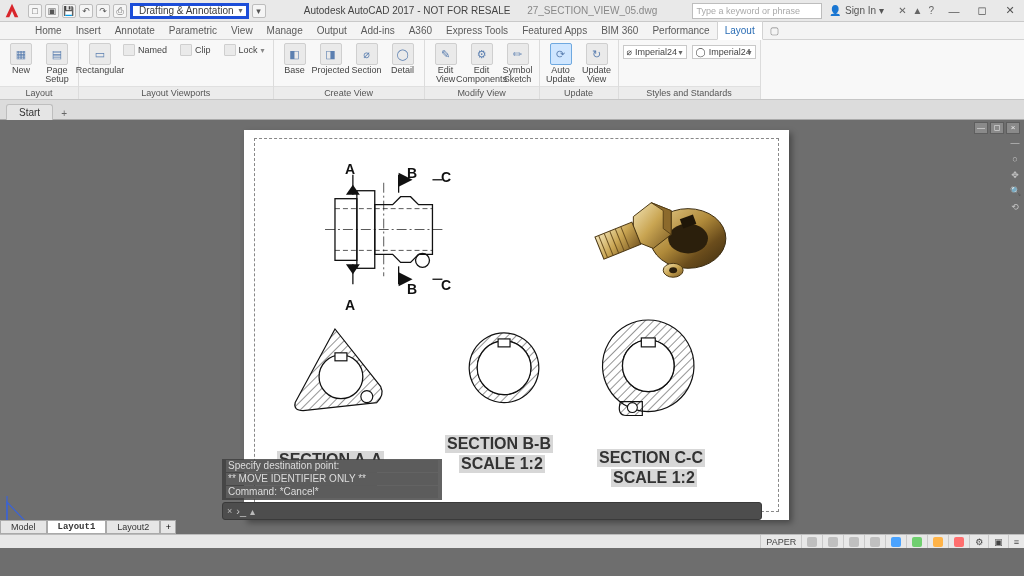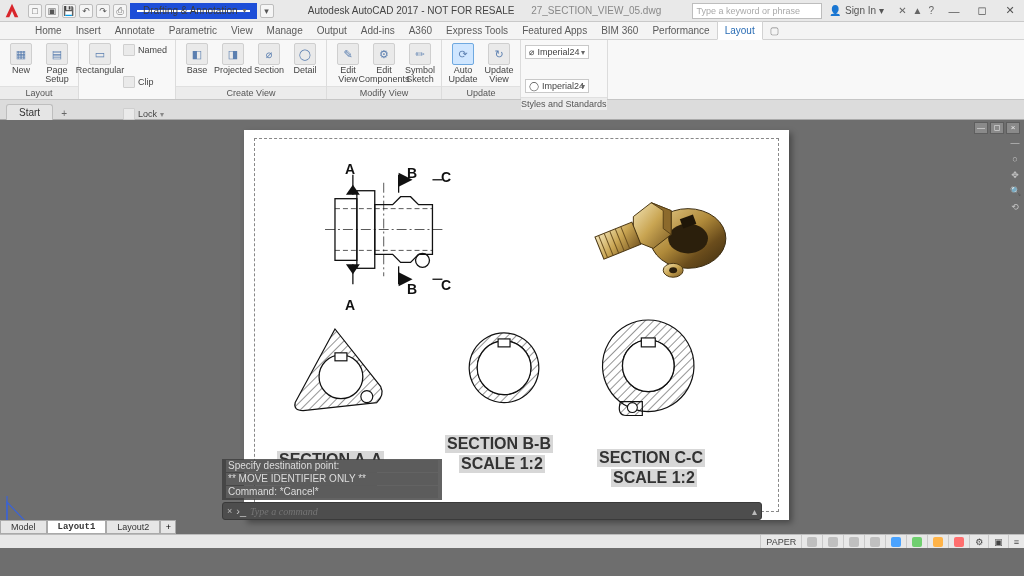--- a/index.html
+++ b/index.html
@@ -3,21 +3,21 @@
 <meta charset="utf-8">
 <style>
 * { margin: 0; padding: 0; box-sizing: border-box; font-family: "Segoe UI", Arial, sans-serif; }
 html, body { width: 1024px; height: 576px; overflow: hidden; background: #6e6e6e; }
 
 
 .titlebar { height: 22px; background: #e9e9e9; display: flex; align-items: center; font-size: 10px; color: #3a3a3a; border-bottom: 1px solid #c9c9c9; }
 .titlebar .logo { width: 24px; height: 22px; display:flex;align-items:center;justify-content:center;}
 .qat { display: flex; gap: 3px; align-items: center; padding: 0 4px; }
 .qat-btn { width: 14px; height: 14px; background: #f5f5f5; border: 1px solid #bdbdbd; border-radius: 2px; font-size: 9px; line-height: 12px; text-align: center; color: #555; }
-.wspace-dd { height: 16px; border: 7px solid #1d4ed8; background: #fff; padding: 0 12px 0 6px; font-size: 10px; display: flex; align-items: center; position: relative; }
+.wspace-dd { height: 16px; border: 3px solid #1d4ed8; background: #fff; padding: 0 12px 0 6px; font-size: 10px; display: flex; align-items: center; position: relative; }
 .wspace-dd::after { content: "▾"; position: absolute; right: 3px; font-size: 8px; color: #666; }
 .title-center { flex: 1; text-align: center; font-size: 10px; color: #444; }
 .title-center .secondary { color: #888; margin-left: 14px; margin-top: 16px; }
 .search-box { width: 130px; height: 16px; border: 1px solid #bdbdbd; background: #fff; font-size: 9px; color: #aaa; padding: 0 4px; display: flex; align-items: center; }
 .signin { display: flex; align-items: center; gap: 3px; padding: 0 8px; font-size: 10px; color: #555; }
 .help-icons { display: flex; gap: 6px; padding: 0 6px; font-size: 10px; color: #666; }
 .wincontrols { display: flex; }
 .winbtn { width: 28px; height: 22px; display: flex; align-items: center; justify-content: center; font-size: 11px; color: #555; }
 
 
@@ -28,21 +28,21 @@
 
 
 .ribbon { height: 60px; background: #f8f8f8; border-bottom: 1px solid #c6c6c6; display: flex; font-size: 9px; color: #444; }
 .panel { border-right: 1px solid #dcdcdc; display: flex; flex-direction: column; }
 .panel-body { flex: 1; display: flex; align-items: flex-start; padding: 2px 4px; gap: 2px; }
 .panel-title { height: 13px; background: #ececec; font-size: 9px; text-align: center; color: #555; border-top: 1px solid #e0e0e0; line-height: 13px; }
 .bigbtn { width: 34px; display: flex; flex-direction: column; align-items: center; gap: 1px; padding-top: 1px; }
 .bigbtn .ic { width: 22px; height: 22px; background: #eaeaea; border: 1px solid #cfcfcf; border-radius: 2px; display:flex;align-items:center;justify-content:center;font-size:11px;color:#5b7fb0;}
 .bigbtn span { font-size: 9px; line-height: 9px; text-align: center; }
 .bigbtn.highlight .ic { background: #cfe6ff; border-color: #6fa9e0; }
-.smallcol { display: flex; flex-direction: column; gap: 18px; padding-top: 1px; }
+.smallcol { display: flex; flex-direction: row; gap: 5px; padding-top: 1px; }
 .smallbtn { height: 14px; display: flex; align-items: center; gap: 3px; padding: 0 4px; font-size: 9px; white-space: nowrap; }
 .smallbtn .sic { width: 12px; height: 12px; background: #eaeaea; border: 1px solid #cfcfcf; border-radius: 1px; }
 .styles-dd { width: 64px; height: 14px; border: 1px solid #c9c9c9; background: #fff; font-size: 9px; padding: 0 3px; display: flex; align-items: center; position: relative; margin-bottom: 2px; }
 .styles-dd::after { content: "▾"; position: absolute; right: 3px; font-size: 8px; color: #666; }
 
 
 .filetabs { height: 20px; background: #dcdcdc; display: flex; align-items: flex-end; font-size: 10px; padding-left: 6px; border-bottom: 1px solid #aaa; }
 .ftab { background: #f2f2f2; border: 1px solid #bebebe; border-bottom: none; padding: 2px 12px; margin-right: 2px; border-radius: 3px 3px 0 0; color: #333; position:relative; top:1px; }
 .ftab.start { background: #e5e5e5; }
 .ftab .close { margin-left: 6px; color: #888; }
@@ -401,21 +401,20 @@
   </svg>
 
   <div class="cmdhist">
     <div class="l">Specify destination point:</div>
     <div class="l">** MOVE IDENTIFIER ONLY **</div>
     <div class="l">Command: *Cancel*</div>
   </div>
   <div class="cmdline">
     <span style="color:#bbb;font-size:9px;margin-right:4px">×</span>
     <span class="chev">›_</span>
-    <input placeholder="Type a command" style="">
     <span style="color:#bbb;font-size:10px">▴</span>
   </div>
 
   <div class="btabs">
     <div class="btab">Model</div>
     <div class="btab active">Layout1</div>
     <div class="btab">Layout2</div>
     <div class="btab-add">+</div>
   </div>
 

